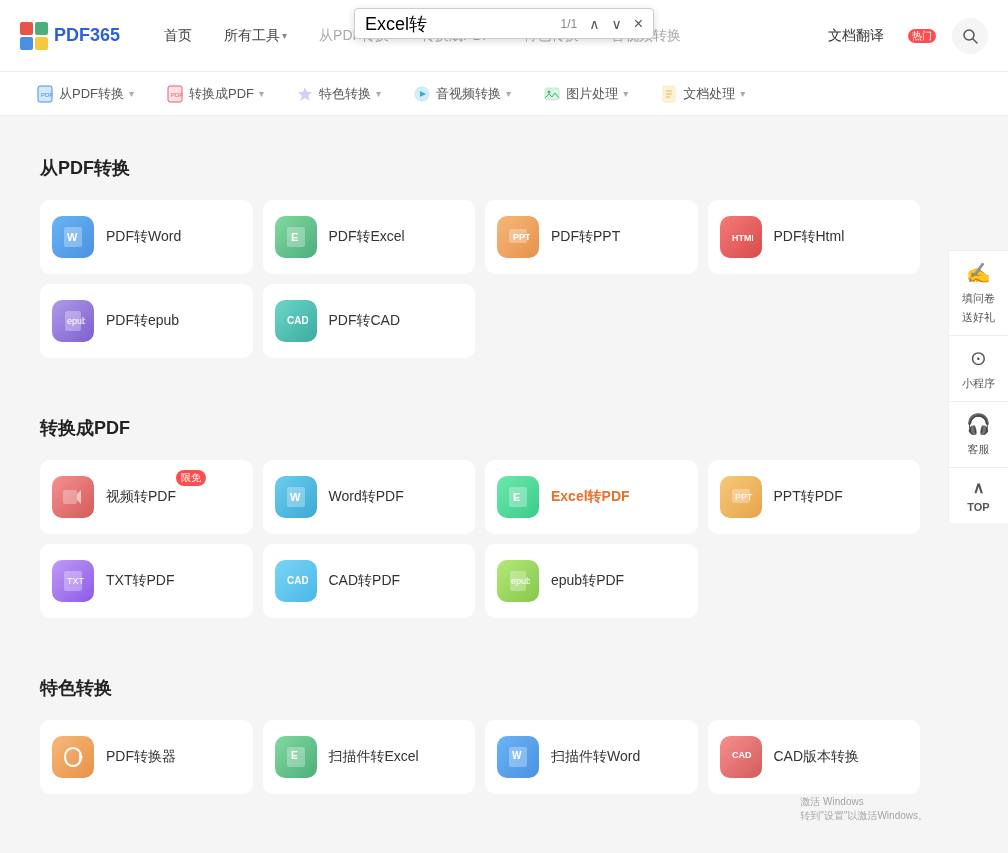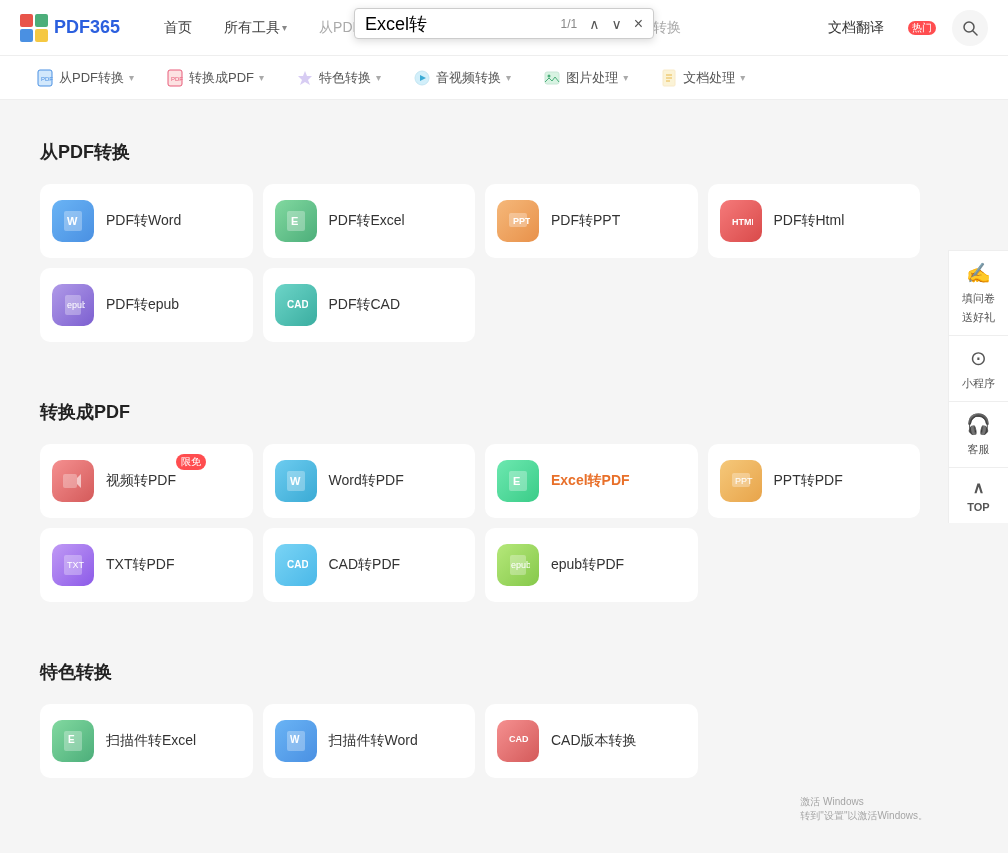--- a/index.html
+++ b/index.html
@@ -1,19 +1,19 @@
 <!DOCTYPE html>
 <html><head>
   <meta charset="utf-8">
   <style>
     * { margin: 0; padding: 0; box-sizing: border-box; }
     body { font-family: 'Microsoft YaHei', 'PingFang SC', sans-serif; background: #f5f5f5; color: #333; font-size: 14px; overflow-x: hidden; }
 
     
-    .top-nav { background: #fff; height: 56px; display: flex; align-items: center; padding: 0 20px; border-bottom: 1px solid #eee; position: relative; z-index: 100; }
+    .top-nav { background: #fff; height: 72px; display: flex; align-items: center; padding: 0 20px; border-bottom: 1px solid #eee; position: relative; z-index: 100; }
     .logo { display: flex; align-items: center; gap: 6px; margin-right: 30px; }
     .logo-text { font-size: 18px; font-weight: bold; color: #2b5fde; }
     .nav-links { display: flex; align-items: center; gap: 4px; flex: 1; }
     .nav-item { padding: 6px 14px; cursor: pointer; color: #444; font-size: 14px; display: flex; align-items: center; gap: 2px; border-radius: 4px; }
     .nav-arrow { font-size: 10px; color: #888; }
     .nav-doc-trans { display: flex; align-items: center; gap: 22px; margin-left: auto; }
     .hot-badge { background: #ff4d4f; color: #fff; font-size: 10px; padding: 0 4px; border-radius: 8px; margin-left: 2px; }
     .search-btn { width: 36px; height: 36px; background: #f5f5f5; border-radius: 50%; display: flex; align-items: center; justify-content: center; cursor: pointer; margin-left: 16px; }
 
     
@@ -342,20 +342,30 @@
         <span class="tool-name">epub转PDF</span>
       </div>
 
     </div>
 
     <div class="section-divider"></div>
 
     <div class="section-title">特色转换</div>
     <div class="tool-grid">
 
+      <div class="tool-item">
+        <div class="tool-icon icon-orange">
+          <svg width="24" height="24" viewBox="0 0 24 24">
+            <path d="M4 12 C4 6 8 3 12 3 C16 3 20 6 20 12" stroke="white" stroke-width="2" fill="none"></path>
+            <path d="M20 12 C20 18 16 21 12 21 C8 21 4 18 4 12" stroke="white" stroke-width="2" fill="none"></path>
+            <polygon points="18,8 22,12 18,16" fill="white"></polygon>
+          </svg>
+        </div>
+        <span class="tool-name">PDF转换器</span>
+      </div>
 
       <div class="tool-item">
         <div class="tool-icon icon-green">
           <svg width="24" height="24" viewBox="0 0 24 24">
             <rect x="3" y="2" width="18" height="20" rx="2" fill="rgba(255,255,255,0.3)"></rect>
             <text x="7" y="14" font-size="10" fill="white" font-weight="bold">E</text>
           </svg>
         </div>
         <span class="tool-name">扫描件转Excel</span>
       </div>

